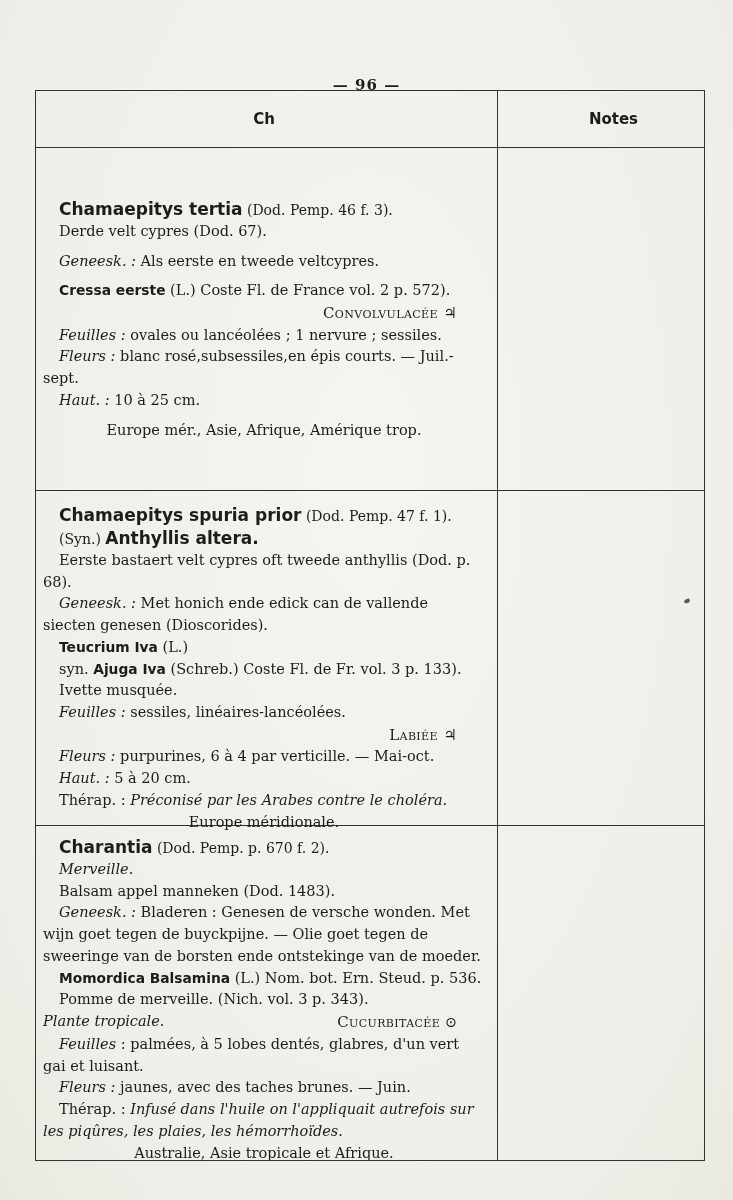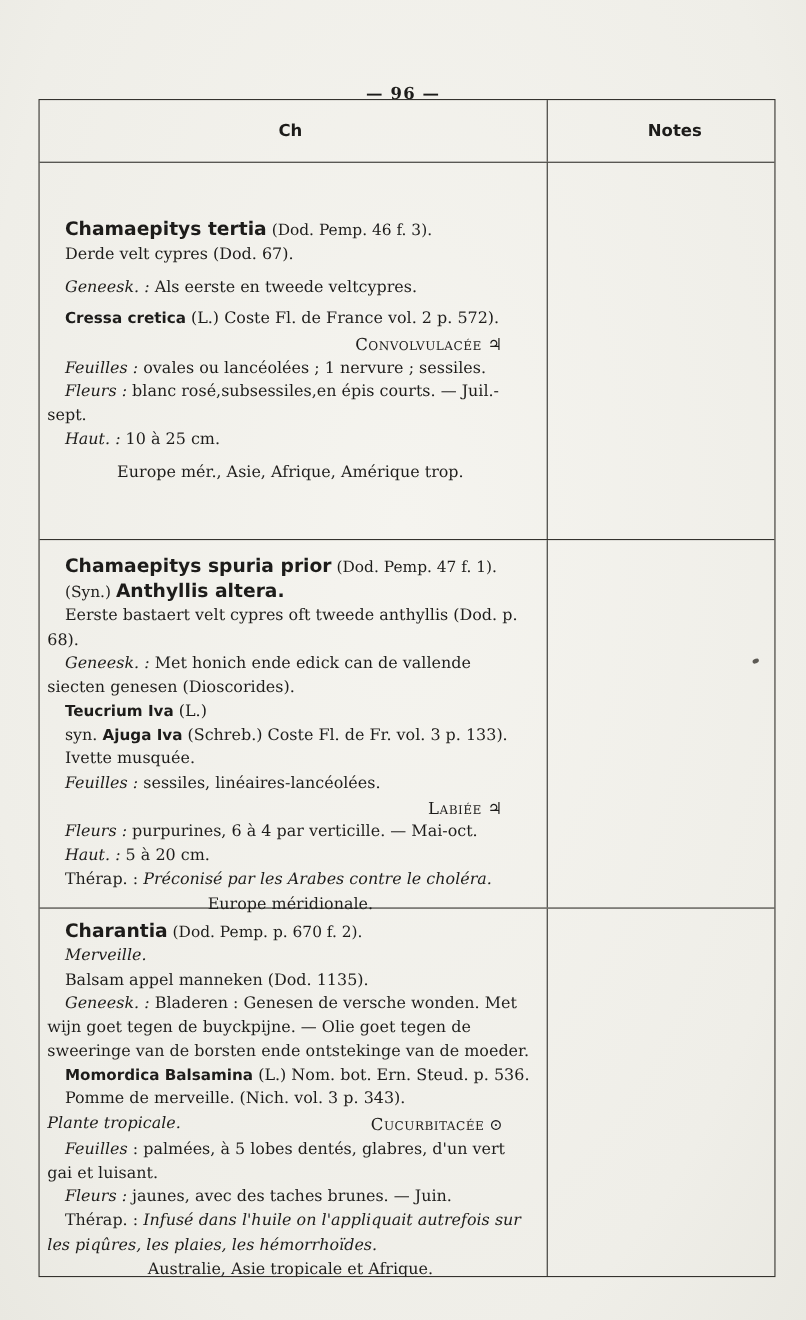--- a/index.html
+++ b/index.html
@@ -68,21 +68,21 @@
     <div class="cell-notes">
       <span class="header-label">Notes</span>
     </div>
   </div>
 
   <div class="trow h-e1">
     <div class="cell-main pad-e1">
       <h2 class="title"><span>Chamaepitys tertia</span><span class="ref"> (Dod. Pemp. 46 f. 3).</span></h2>
       <p class="para mt-s">Derde velt cypres (Dod. 67).</p>
       <p class="para mt"><span class="it">Geneesk. :</span><span> Als eerste en tweede veltcypres.</span></p>
-      <p class="para mt"><span class="b">Cressa cretica</span><span> (L.) Coste Fl. de France vol. 2 p. 572).</span></p>
+      <p class="para mt"><span class="b">Cressa eerste</span><span> (L.) Coste Fl. de France vol. 2 p. 572).</span></p>
       <p class="para family-line"><span>Convolvulacée</span> <span class="sym">♃</span></p>
       <p class="para"><span class="it">Feuilles :</span><span> ovales ou lancéolées ; 1 nervure ; sessiles.</span></p>
       <p class="para"><span class="it">Fleurs :</span><span> blanc rosé,subsessiles,en épis courts. — Juil.-sept.</span></p>
       <p class="para"><span class="it">Haut. :</span><span> 10 à 25 cm.</span></p>
       <p class="para center mt">Europe mér., Asie, Afrique, Amérique trop.</p>
     </div>
     <div class="cell-notes"></div>
   </div>
 
   <div class="trow h-e2">
@@ -103,21 +103,21 @@
     </div>
     <div class="cell-notes">
       <span class="speck"></span>
     </div>
   </div>
 
   <div class="trow">
     <div class="cell-main pad-e3">
       <h2 class="title"><span>Charantia</span><span class="ref"> (Dod. Pemp. p. 670 f. 2).</span></h2>
       <p class="para it">Merveille.</p>
-      <p class="para">Balsam appel manneken (Dod. 1135).</p>
+      <p class="para">Balsam appel manneken (Dod. 1483).</p>
       <p class="para mt-s"><span class="it">Geneesk. :</span><span> Bladeren : Genesen de versche wonden. Met wijn goet tegen de buyckpijne. — Olie goet tegen de sweeringe van de borsten ende ontstekinge van de moeder.</span></p>
       <p class="para mt-s"><span class="b">Momordica Balsamina</span><span> (L.) Nom. bot. Ern. Steud. p. 536.</span></p>
       <p class="para">Pomme de merveille. (Nich. vol. 3 p. 343).</p>
       <p class="para split-line">
           <span class="it">Plante tropicale.</span>
           <span><span style="font-variant:small-caps;letter-spacing:.4px;font-size:15px;">Cucurbitacée</span> <span>⊙</span></span>
         </p>
       <p class="para"><span class="it">Feuilles</span><span> : palmées, à 5 lobes dentés, glabres, d'un vert gai et luisant.</span></p>
       <p class="para"><span class="it">Fleurs :</span><span> jaunes, avec des taches brunes. — Juin.</span></p>
       <p class="para"><span>Thérap. : </span><span class="it">Infusé dans l'huile on l'appliquait autrefois sur les piqûres, les plaies, les hémorrhoïdes.</span></p>

